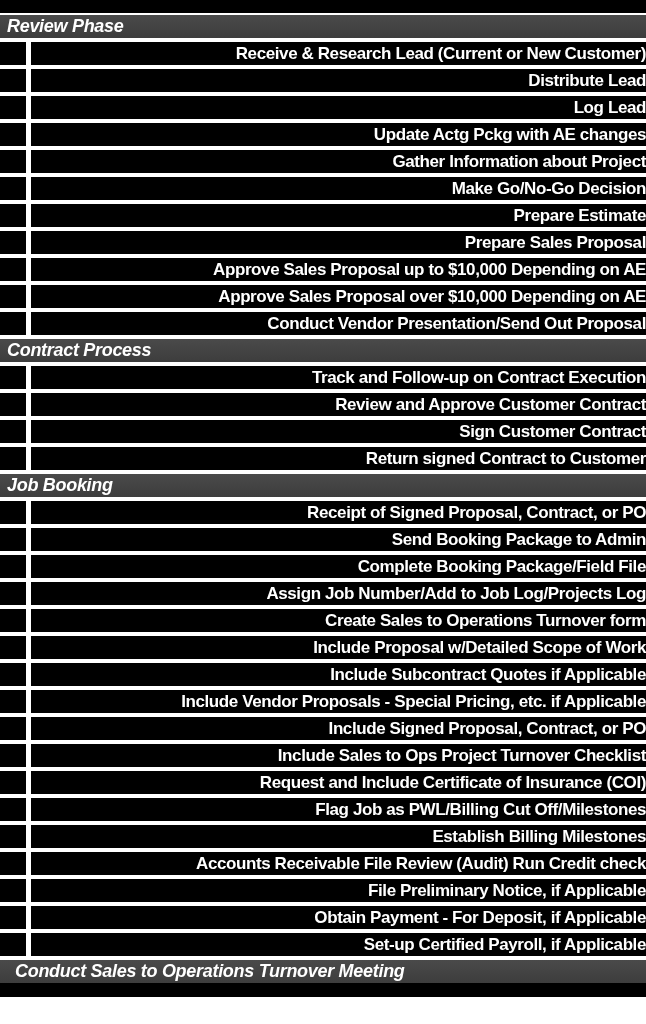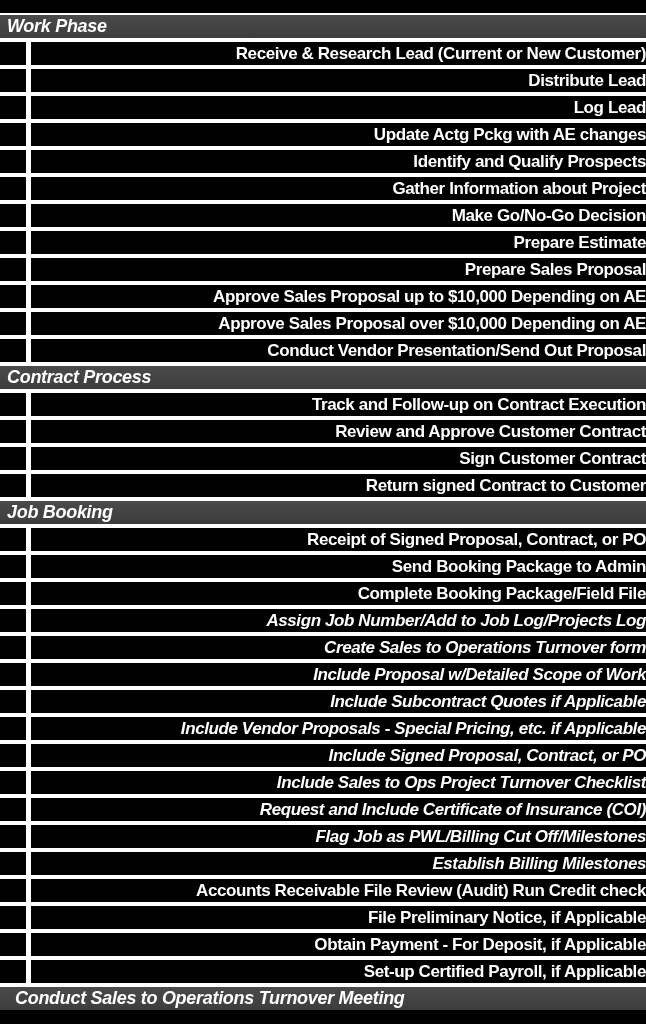--- a/index.html
+++ b/index.html
@@ -52,50 +52,45 @@
     box-sizing:border-box;
     background:var(--row-bg);
     color:var(--text-color);
     font-weight:bold;
     font-size:17px;line-height:23px;
     padding-left:4px;
     letter-spacing:-0.4px;
     white-space:nowrap;overflow:hidden;
   }
   .task-row.sub .label-cell{
-    font-style:italic;
     padding-left:12px;
   }
 </style>
 </head>
 <body>
 
 <div class="border-bar"></div>
 <div class="top-gap"></div>
 <div id="checklist">
-    <div class="section-header first">Work Phase</div>
+    <div class="section-header first">Review Phase</div>
     <div class="task-row">
       <div class="checkbox-cell"></div>
       <div class="label-cell">Receive &amp; Research Lead (Current or New Customer)</div>
     </div>
     <div class="task-row">
       <div class="checkbox-cell"></div>
       <div class="label-cell">Distribute Lead</div>
     </div>
     <div class="task-row">
       <div class="checkbox-cell"></div>
       <div class="label-cell">Log Lead</div>
     </div>
     <div class="task-row">
       <div class="checkbox-cell"></div>
       <div class="label-cell">Update Actg Pckg with AE changes</div>
-    </div>
-    <div class="task-row">
-      <div class="checkbox-cell"></div>
-      <div class="label-cell">Identify and Qualify Prospects</div>
     </div>
     <div class="task-row">
       <div class="checkbox-cell"></div>
       <div class="label-cell">Gather Information about Project</div>
     </div>
     <div class="task-row">
       <div class="checkbox-cell"></div>
       <div class="label-cell">Make Go/No-Go Decision</div>
     </div>
     <div class="task-row">

